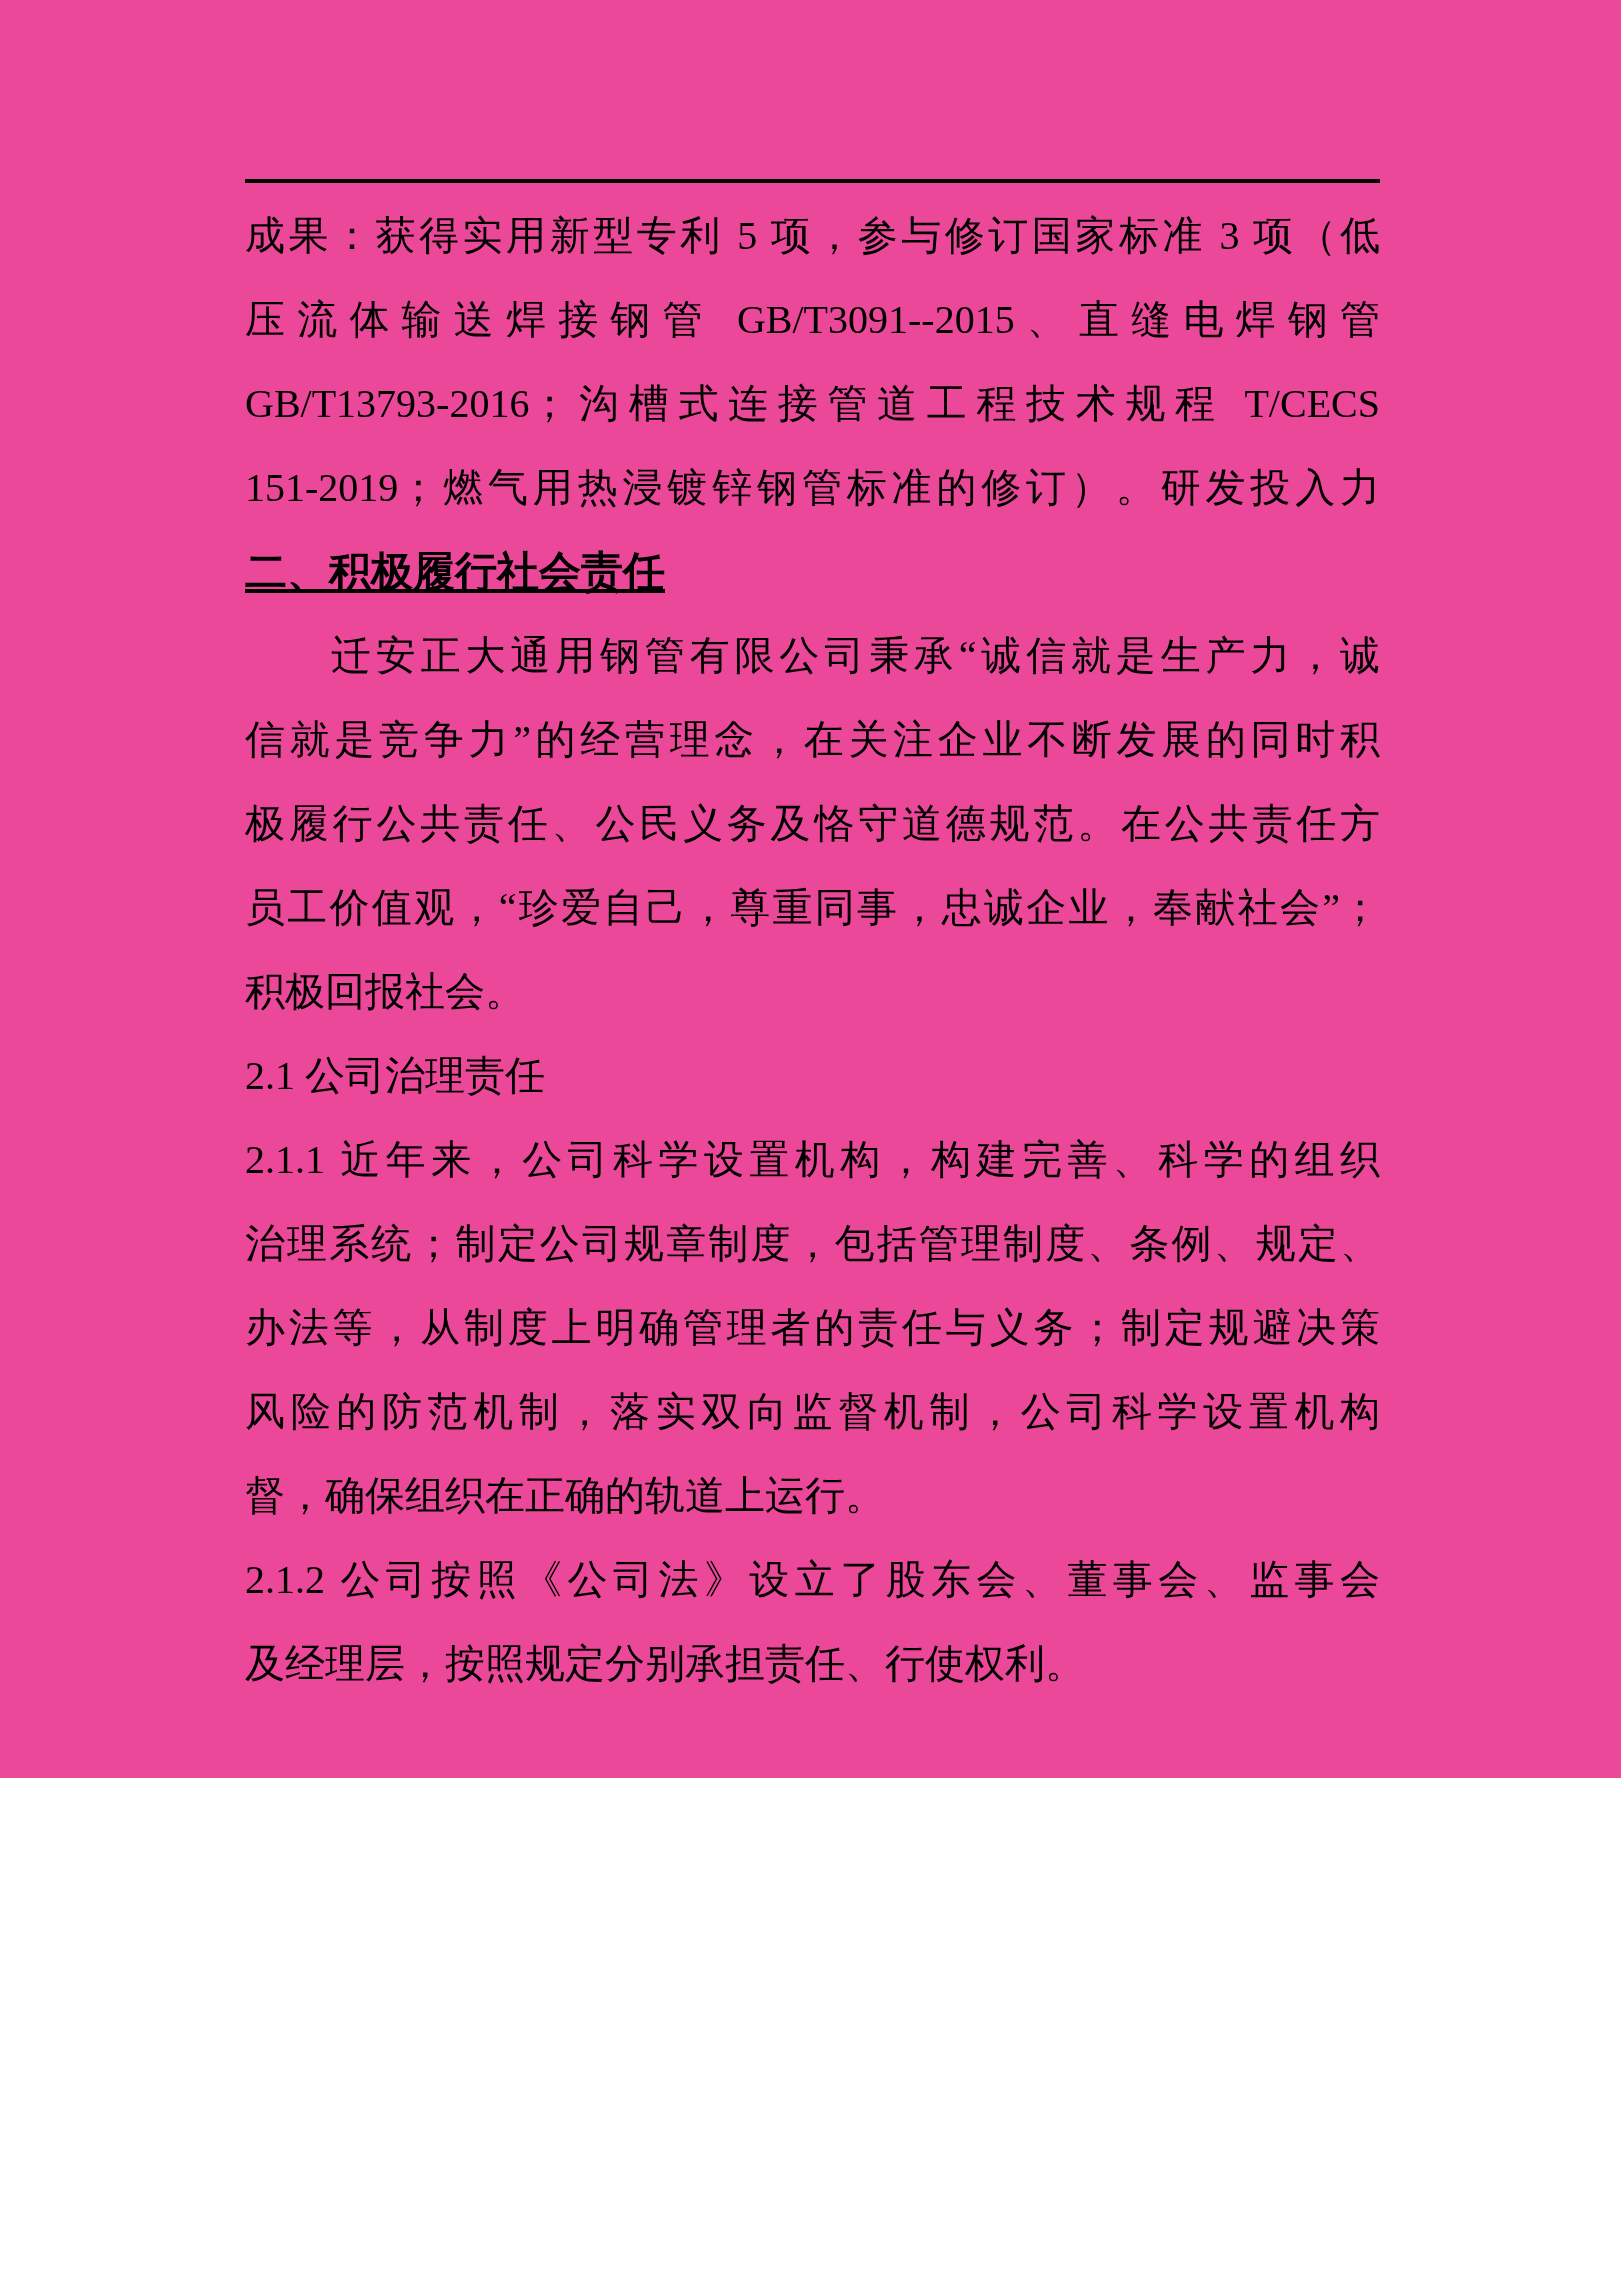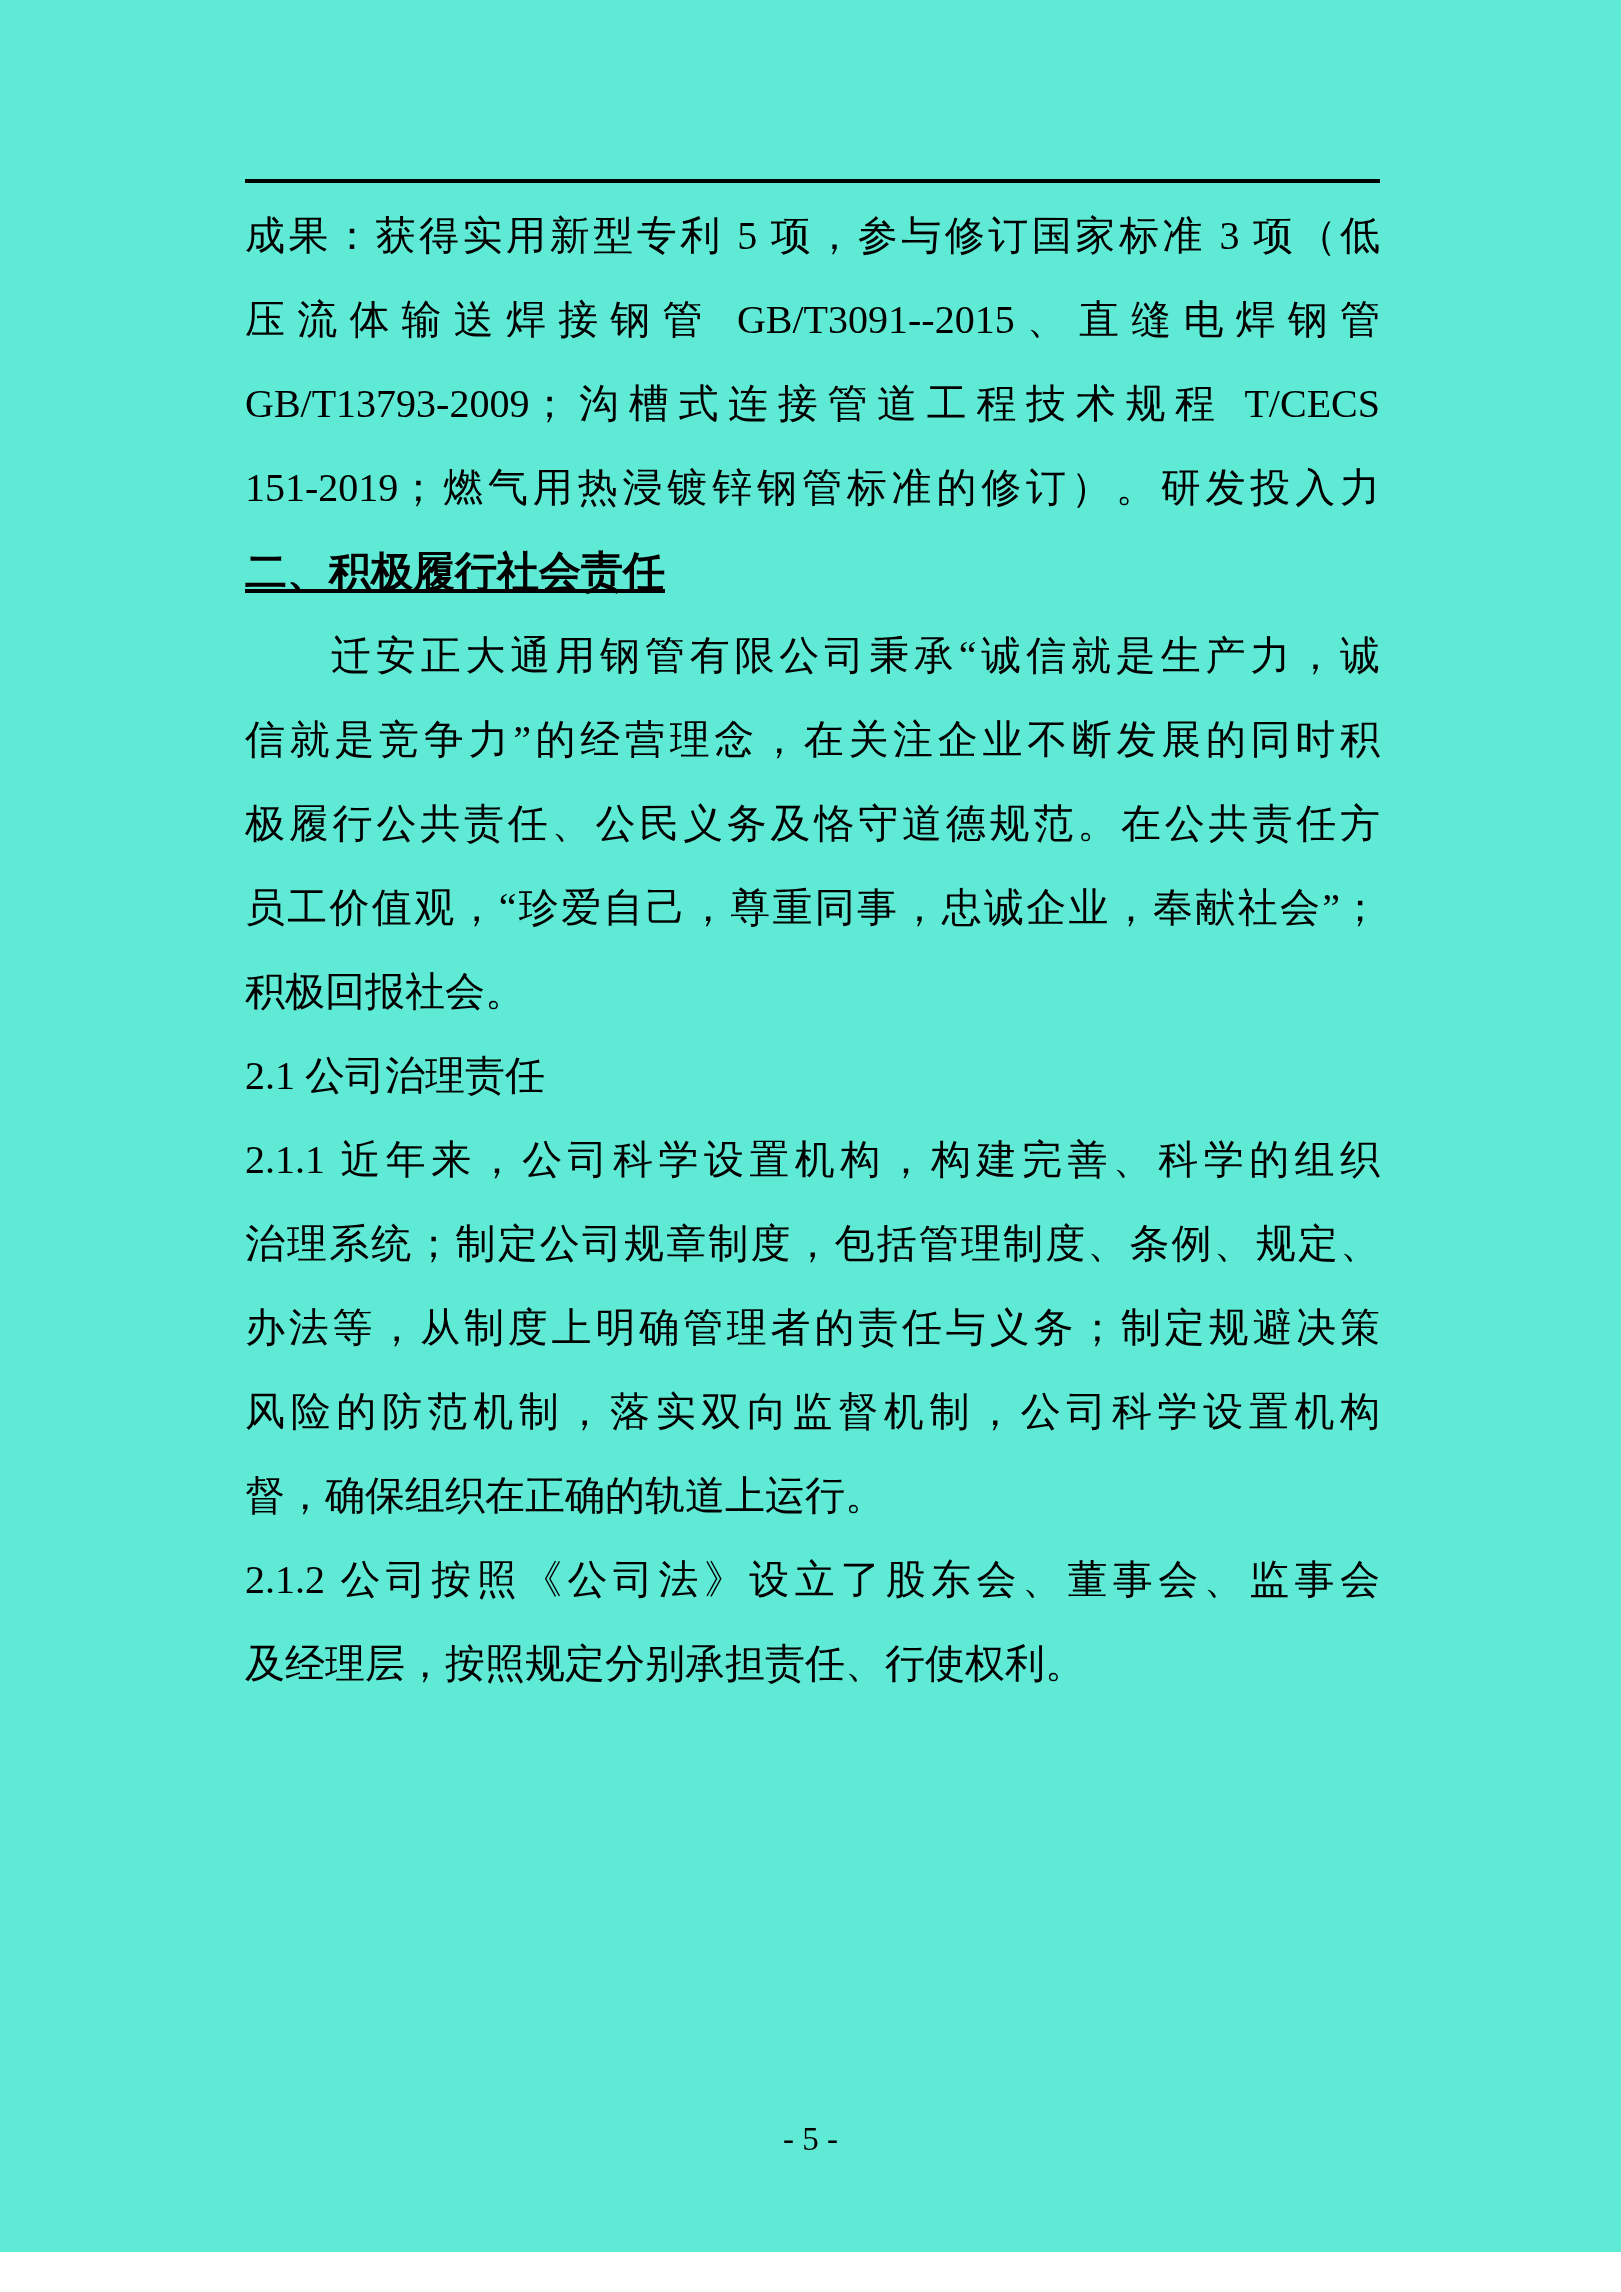--- a/index.html
+++ b/index.html
@@ -1,20 +1,20 @@
 <!DOCTYPE html>
 <html><head>
 <meta charset="utf-8">
 <style>
   html, body { margin: 0; padding: 0; background: #ffffff; }
   .page {
     position: relative;
     width: 1621px;
-    height: 2252px;
-    background: #5eead4;
+    height: 1778px;
+    background: #ec4899;
     color: #000000;
     font-family: "Liberation Serif", "DejaVu Serif", serif;
     overflow: hidden;
   }
   .header-rule {
     position: absolute;
     left: 245px;
     top: 179px;
     width: 1135px;
     height: 3.9px;
@@ -62,21 +62,21 @@
   }
 </style>
 </head>
 <body>
 
 <div class="page">
   <div class="header-rule"></div>
   <div class="content">
       <div class="line justify">成果：获得实用新型专利 5 项，参与修订国家标准 3 项（低</div>
       <div class="line justify">压流体输送焊接钢管 GB/T3091--2015、直缝电焊钢管</div>
-      <div class="line justify">GB/T13793-2009；沟槽式连接管道工程技术规程 T/CECS</div>
+      <div class="line justify">GB/T13793-2016；沟槽式连接管道工程技术规程 T/CECS</div>
       <div class="line justify">151-2019；燃气用热浸镀锌钢管标准的修订）。研发投入力</div>
       <div class="line heading1 left">二、积极履行社会责任</div>
       <div class="line justify indent">迁安正大通用钢管有限公司秉承“诚信就是生产力，诚</div>
       <div class="line justify">信就是竞争力”的经营理念，在关注企业不断发展的同时积</div>
       <div class="line justify">极履行公共责任、公民义务及恪守道德规范。在公共责任方</div>
       <div class="line justify">员工价值观，“珍爱自己，尊重同事，忠诚企业，奉献社会”；</div>
       <div class="line left">积极回报社会。</div>
       <div class="line left">2.1 公司治理责任</div>
       <div class="line justify">2.1.1 近年来，公司科学设置机构，构建完善、科学的组织</div>
       <div class="line justify">治理系统；制定公司规章制度，包括管理制度、条例、规定、</div>

